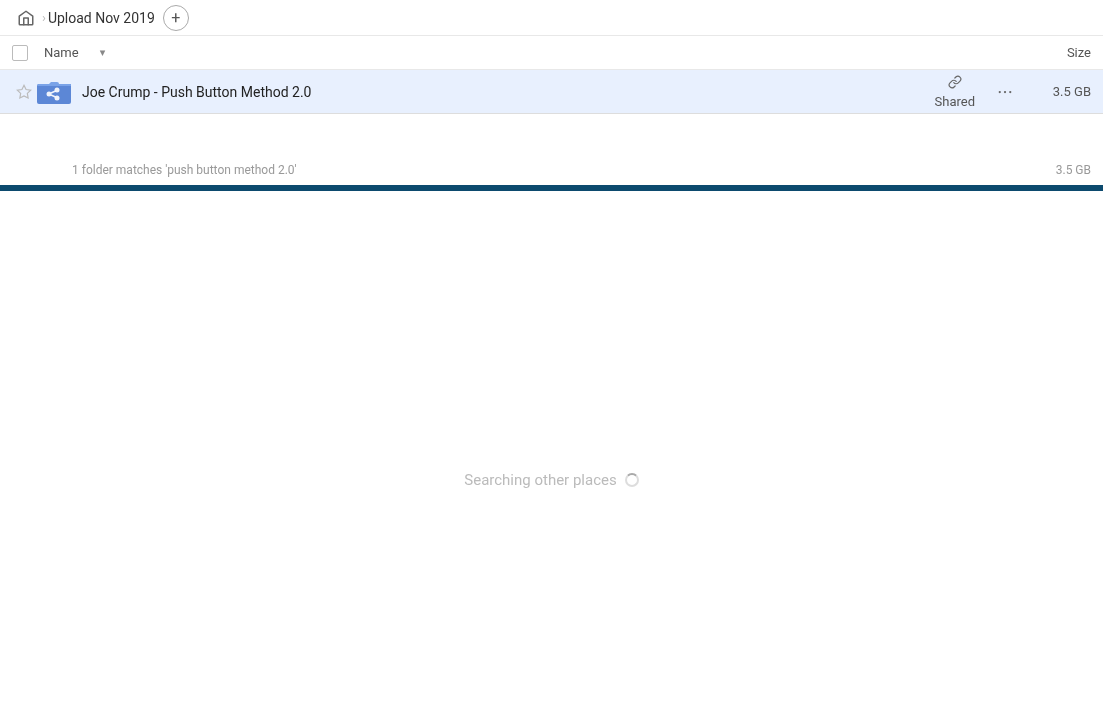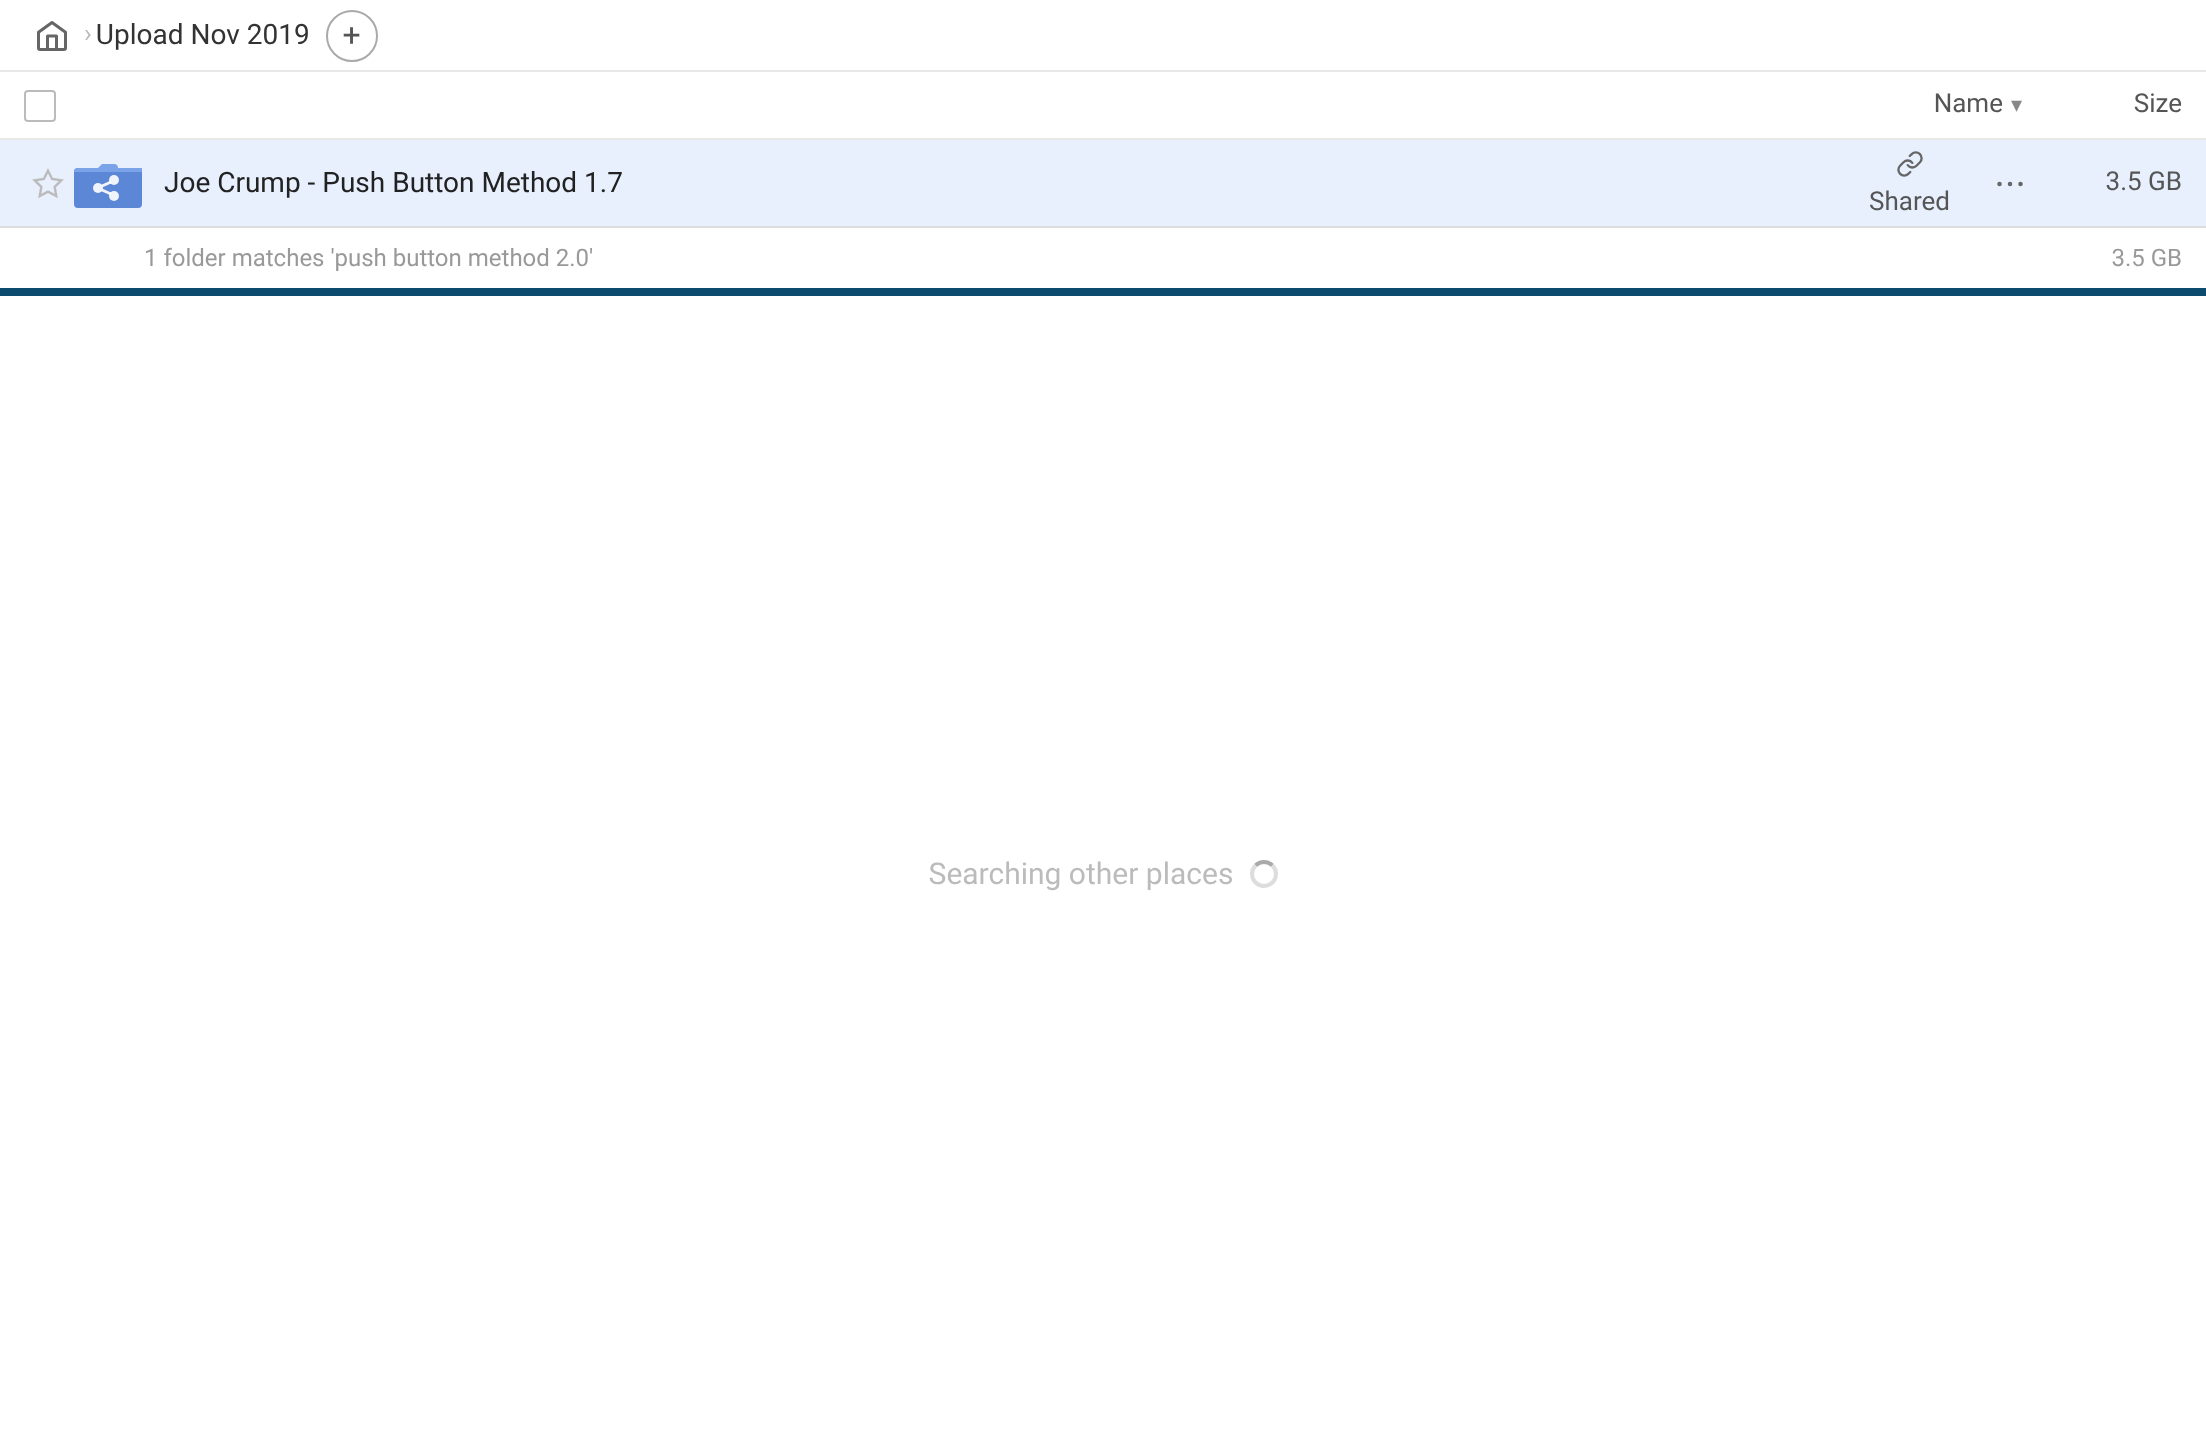--- a/index.html
+++ b/index.html
@@ -69,23 +69,22 @@
       width: 32px;
       display: flex;
       align-items: center;
     }
     .col-name {
       flex: 1;
       display: flex;
       align-items: center;
       color: #555;
       font-size: 13px;
-      gap: 4px;
-      cursor: pointer;
-      justify-content: flex-end;
+      gap: 21px;
+      cursor: pointer;
     }
     .col-size {
       width: 80px;
       text-align: right;
       color: #555;
       font-size: 13px;
     }
 
     
     .file-row {
@@ -150,21 +149,22 @@
       text-align: right;
       font-size: 13px;
       color: #555;
     }
 
     
     .match-info {
       display: flex;
       align-items: center;
       padding: 8px 12px 8px 72px;
-      border-bottom: 4px solid #0c4a6e;
+      border-bottom: 6px solid #0c4a6e;
+      margin-top: 41px;
     }
     .match-text {
       flex: 1;
       font-size: 12px;
       color: #999;
     }
     .match-size {
       font-size: 12px;
       color: #999;
       width: 60px;
@@ -240,21 +240,21 @@
 
       <path d="M0 8 Q0 6 2 6 L12 6 L14 4 L20 4 Q22 4 22 6 L34 6 L34 8 Z" fill="#7aa3e8"></path>
 
       <circle cx="12" cy="16" r="2.5" fill="white" fill-opacity="0.9"></circle>
       <circle cx="20" cy="12" r="2.5" fill="white" fill-opacity="0.9"></circle>
       <circle cx="20" cy="20" r="2.5" fill="white" fill-opacity="0.9"></circle>
       <line x1="14" y1="15" x2="18.5" y2="13" stroke="white" stroke-width="1.5" stroke-opacity="0.9"></line>
       <line x1="14" y1="17" x2="18.5" y2="19" stroke="white" stroke-width="1.5" stroke-opacity="0.9"></line>
     </svg>
   </div>
-  <div class="file-name">Joe Crump - Push Button Method 1.7</div>
+  <div class="file-name">Joe Crump - Push Button Method 2.0</div>
   <div class="shared-badge">
     <svg width="14" height="14" viewBox="0 0 24 24" fill="none" stroke="#666" stroke-width="2" stroke-linecap="round" stroke-linejoin="round">
       <path d="M10 13a5 5 0 007.54.54l3-3a5 5 0 00-7.07-7.07l-1.72 1.71"></path>
       <path d="M14 11a5 5 0 00-7.54-.54l-3 3a5 5 0 007.07 7.07l1.71-1.71"></path>
     </svg>
     <span>Shared</span>
   </div>
   <div class="more-btn">
     <svg width="18" height="18" viewBox="0 0 24 24" fill="#666">
       <circle cx="5" cy="12" r="1.5"></circle>

